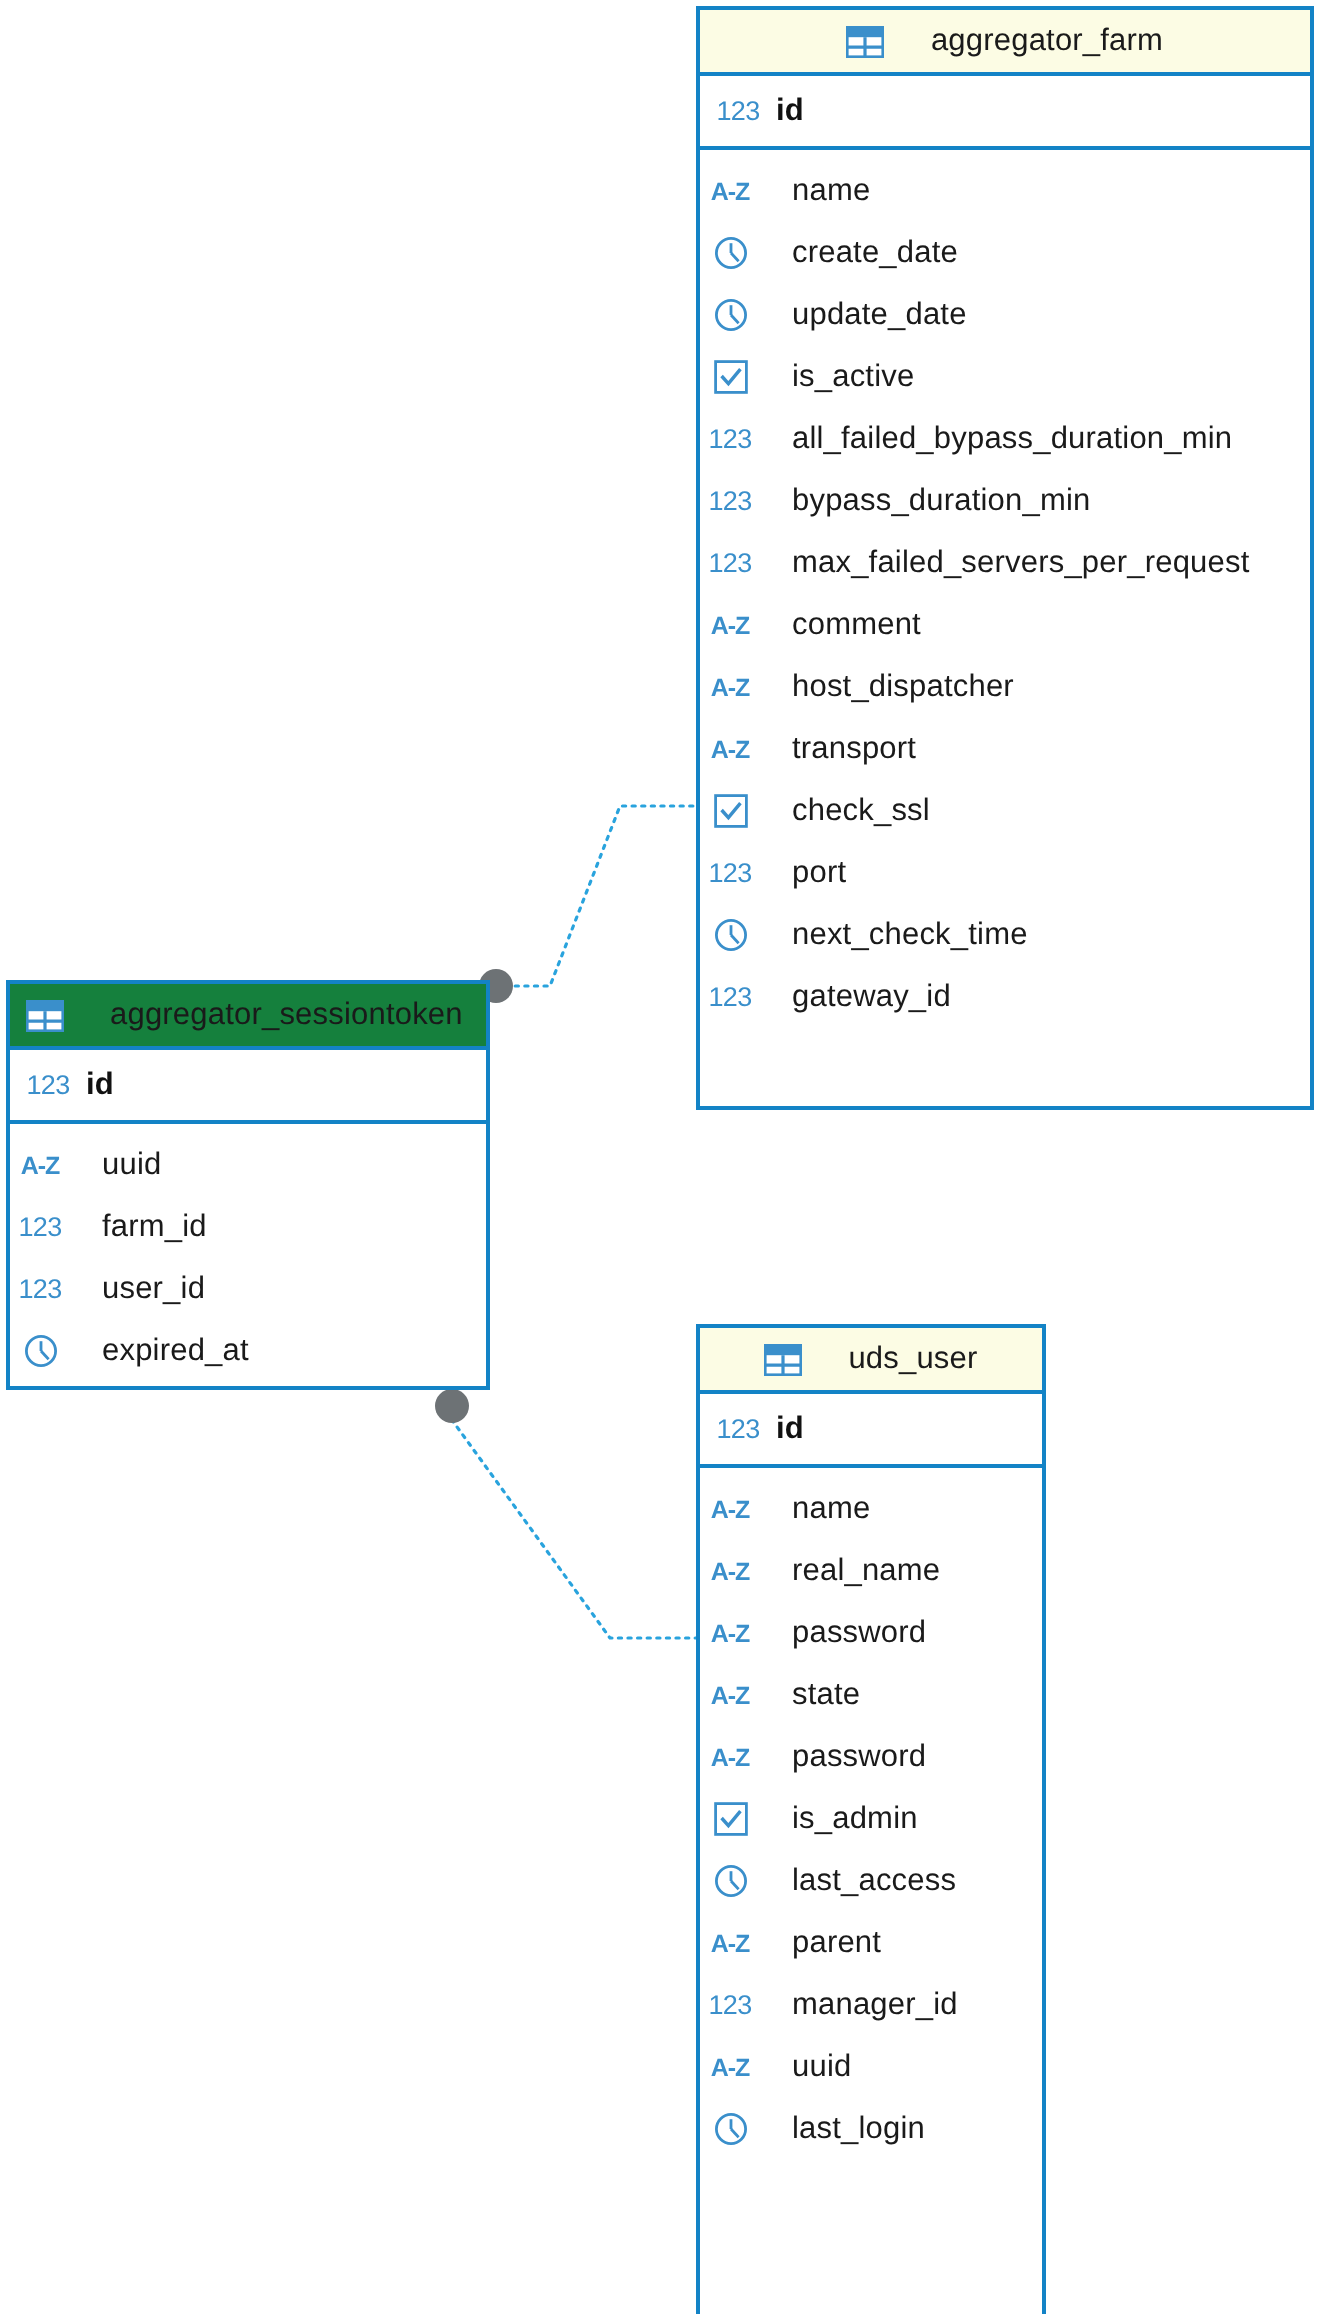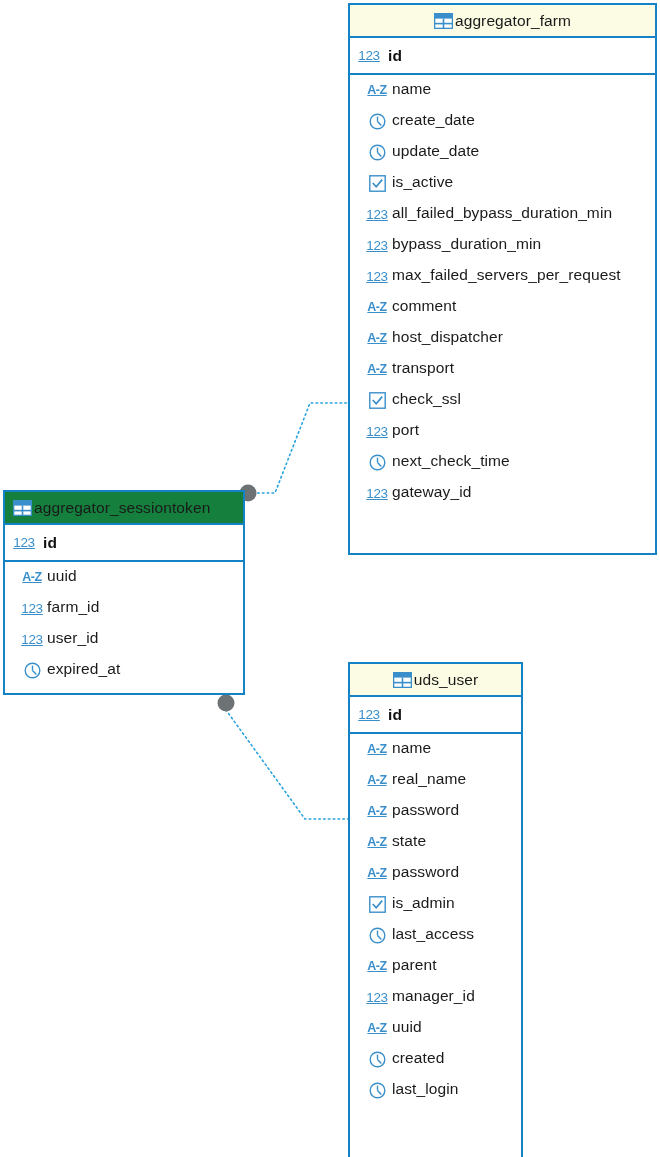--- a/index.html
+++ b/index.html
@@ -39,21 +39,21 @@
   }
 
   .entity-header {
     box-sizing: border-box;
     height: 33px;
     background: #fcfce4;
     border-bottom: 2px solid #1383c6;
     display: flex;
     align-items: center;
     justify-content: center;
-    gap: 2px;
+    gap: 23px;
     padding: 0 8px;
   }
   .entity.selected > .entity-header {
     background: #15803d;
     border-bottom: 2px solid #1383c6;
     justify-content: flex-start;
     padding-left: 8px;
   }
 
   .entity-title {
@@ -78,38 +78,38 @@
     color: #111111;
   }
 
   .cols {
     padding: 5px 0 6px 0;
   }
 
   .col-row {
     height: 31px;
     display: flex;
-    padding-left: 16px;
-    gap: 4px;
+    align-items: center;
+    padding-left: 4px;
+    gap: 20px;
     white-space: nowrap;
   }
 
   .col-name {
     font-size: 15.5px;
     color: #1a1a1a;
     letter-spacing: 0.1px;
   }
 
   
   .ico {
     flex: 0 0 auto;
     display: inline-flex;
     align-items: center;
     justify-content: center;
-    text-decoration: underline;
   }
   .ico-type {
     width: 22px;
     height: 20px;
   }
 
   .ico-az {
     font-size: 12.5px;
     font-weight: bold;
     color: #3a8fcb;
@@ -368,28 +368,18 @@
         <span class="col-name">uuid</span>
       </div>
       <div class="col-row">
         <span class="ico ico-type">
           <svg width="17" height="17" viewBox="0 0 17 17" xmlns="http://www.w3.org/2000/svg">
             <circle cx="8.5" cy="8.5" r="7.3" fill="none" stroke="#3a8fcb" stroke-width="1.4"></circle>
             <line x1="8.5" y1="8.5" x2="8.5" y2="3.6" stroke="#3a8fcb" stroke-width="1.4"></line>
             <line x1="8.5" y1="8.5" x2="12.3" y2="12.6" stroke="#3a8fcb" stroke-width="1.4"></line>
           </svg>
         </span>
-        <span class="col-name">created</span>
-      </div>
-      <div class="col-row">
-        <span class="ico ico-type">
-          <svg width="17" height="17" viewBox="0 0 17 17" xmlns="http://www.w3.org/2000/svg">
-            <circle cx="8.5" cy="8.5" r="7.3" fill="none" stroke="#3a8fcb" stroke-width="1.4"></circle>
-            <line x1="8.5" y1="8.5" x2="8.5" y2="3.6" stroke="#3a8fcb" stroke-width="1.4"></line>
-            <line x1="8.5" y1="8.5" x2="12.3" y2="12.6" stroke="#3a8fcb" stroke-width="1.4"></line>
-          </svg>
-        </span>
         <span class="col-name">last_login</span>
       </div>
     </div>
   </div>
 
 </div>
 
 </body></html>

